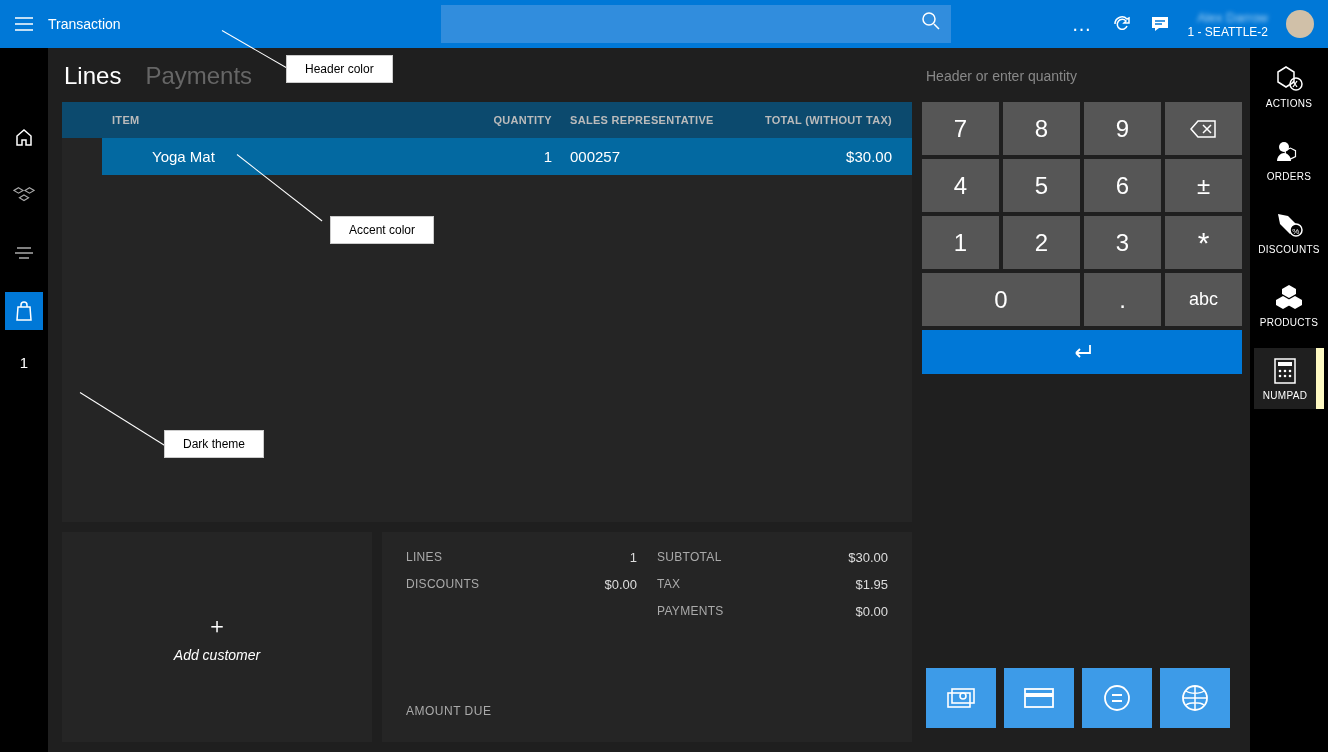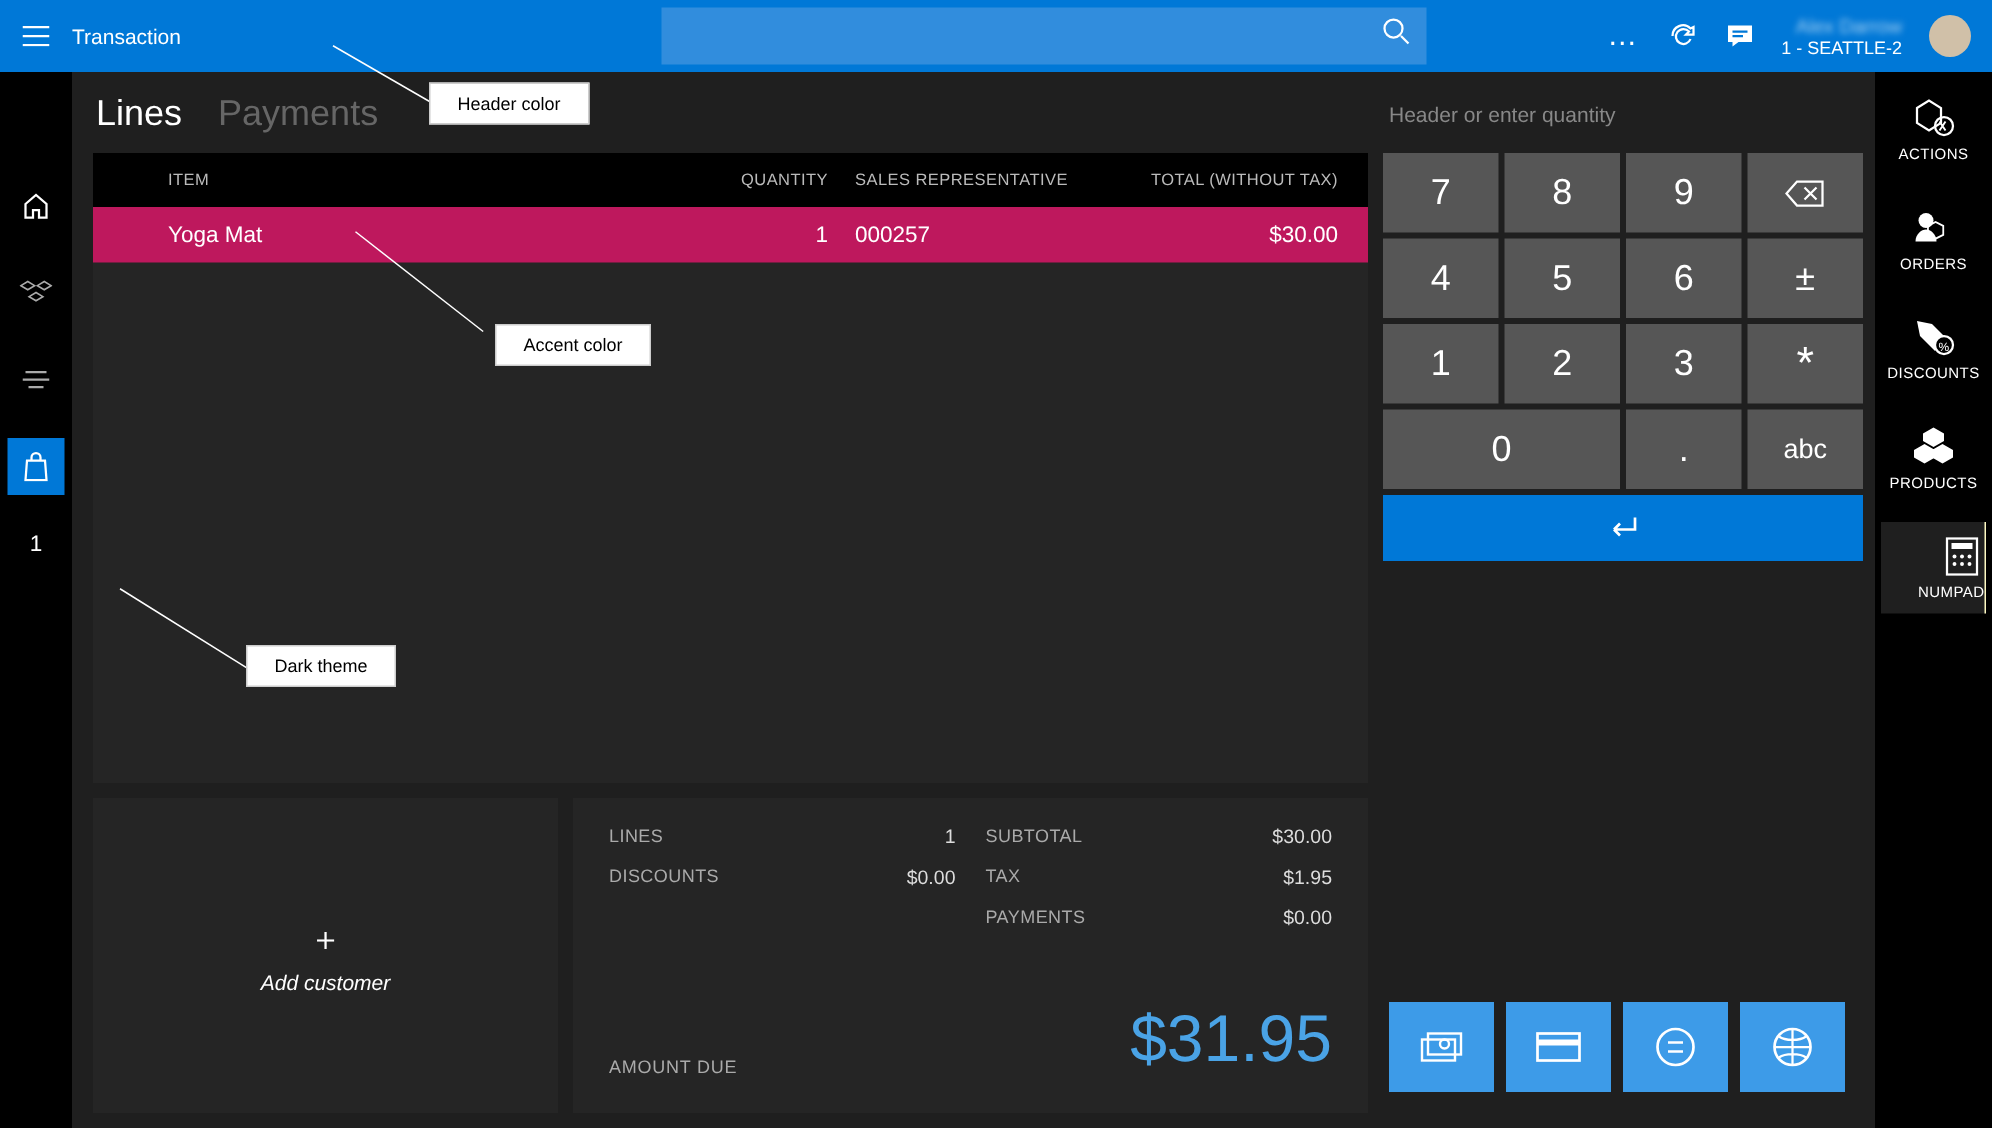--- a/index.html
+++ b/index.html
@@ -29,23 +29,23 @@
   
   .main { flex: 1; display: flex; min-width: 0; }
 
   
   .txcol { flex: 1; display: flex; flex-direction: column; padding: 10px 10px 10px 14px; min-width: 0; justify-content: center; }
   .tabs { display: flex; gap: 24px; align-items: baseline; padding: 4px 0 12px 2px; font-size: 24px; font-weight: 300; }
   .tabs .tab { color: #666; cursor: pointer; }
   .tabs .tab.active { color: #fff; }
 
   .linesbox { background: #252525; flex: 1; min-height: 0; display: flex; flex-direction: column; }
-  .lines-head { display: grid; grid-template-columns: 1fr 110px 180px 160px; background: #000000; color: #bbb; font-size: 11px; font-weight: 400; letter-spacing: .3px; padding: 12px 20px 12px 50px; }
+  .lines-head { display: grid; grid-template-columns: 1fr 110px 180px 160px; background: #0c4a6e; color: #bbb; font-size: 11px; font-weight: 700; letter-spacing: .3px; padding: 12px 20px 12px 50px; }
   .lines-head .c-qty, .lines-head .c-total { text-align: right; }
-  .line-row { display: grid; grid-template-columns: 1fr 110px 180px 160px; background: #be185d; color: #fff; font-size: 15px; padding: 10px 20px 10px 50px; align-items: center; }
+  .line-row { display: grid; grid-template-columns: 1fr 110px 180px 160px; background: #0369a1; color: #fff; font-size: 15px; padding: 10px 20px 10px 50px; align-items: center; margin-left: 40px; }
   .line-row .c-qty, .line-row .c-total { text-align: right; }
   .lines-fill { flex: 1; }
 
   .bottomrow { display: flex; gap: 10px; margin-top: 10px; height: 210px; }
   .addcust { width: 310px; background: #252525; display: flex; flex-direction: column; align-items: center; justify-content: center; cursor: pointer; }
   .addcust .plus { font-size: 22px; font-weight: 300; }
   .addcust .lbl { font-size: 14px; margin-top: 6px; font-style: italic; }
   .totalsbox { flex: 1; background: #252525; padding: 18px 24px 12px 24px; display: grid; grid-template-columns: 1fr 1fr; grid-template-rows: auto auto auto 1fr auto; column-gap: 20px; row-gap: 12px; font-size: 13px; }
   .totalsbox .kv { display: flex; justify-content: space-between; color: #ddd; }
   .totalsbox .kv .k { color: #aaa; letter-spacing: .3px; font-size: 12px; }
@@ -61,21 +61,21 @@
   .numpad .key.zero { grid-column: 1 / 3; }
   .numpad .enter { grid-column: 1 / 5; background: #0078d7; height: 44px; display:flex; align-items:center; justify-content:center; cursor:pointer; }
   .numpad .key.abc { font-size: 18px; }
 
   .paybtns { margin-top: auto; display: grid; grid-template-columns: repeat(4, 70px); gap: 8px; padding-bottom: 14px; padding-left:4px; }
   .paybtns .pbtn { height: 60px; background: #3d9be8; display: flex; align-items: center; justify-content: center; cursor: pointer; }
 
   
   .actionrail { width: 78px; background: #000; display: flex; flex-direction: column; align-items: center; padding-top: 8px; gap: 12px; }
   .actionrail .aitem { display: flex; flex-direction: column; align-items: center; gap: 4px; color: #fff; font-size: 10px; cursor: pointer; width: 70px; padding: 8px 0; letter-spacing: .3px; }
-  .actionrail .aitem.active { background: #1f1f1f; border-right: 1px solid #fef9c3; align-items: flex-end; }
+  .actionrail .aitem.active { background: #1f1f1f; border-right: 8px solid #fef9c3; }
   .actionrail svg { width: 30px; height: 30px; }
 
   
   .annot { position: absolute; background: #fff; color: #000; font-size: 12px; padding: 6px 18px; border: 1px solid #ccc; z-index: 50; text-align: right; }
   .line { position: absolute; background: #fff; height: 1px; transform-origin: left center; z-index: 40; }
 
   svg { display: block; }
 </style>
 </head>
 <body>
@@ -193,21 +193,20 @@
             <div class="kv" style="grid-column:2;grid-row:2">
                 <span class="k">TAX</span>
                 <span class="v">$1.95</span>
               </div>
             <div class="kv" style="grid-column:2;grid-row:3">
                 <span class="k">PAYMENTS</span>
                 <span class="v">$0.00</span>
               </div>
             <div class="amountdue">
               <span class="k">AMOUNT DUE</span>
-              <span class="v">$31.95</span>
             </div>
           </div>
         </div>
       </div>
 
       <div class="rightcol">
         <div class="search-qty">Header or enter quantity</div>
         <div class="numpad">
           <div class="key">7</div>
           <div class="key">8</div>

